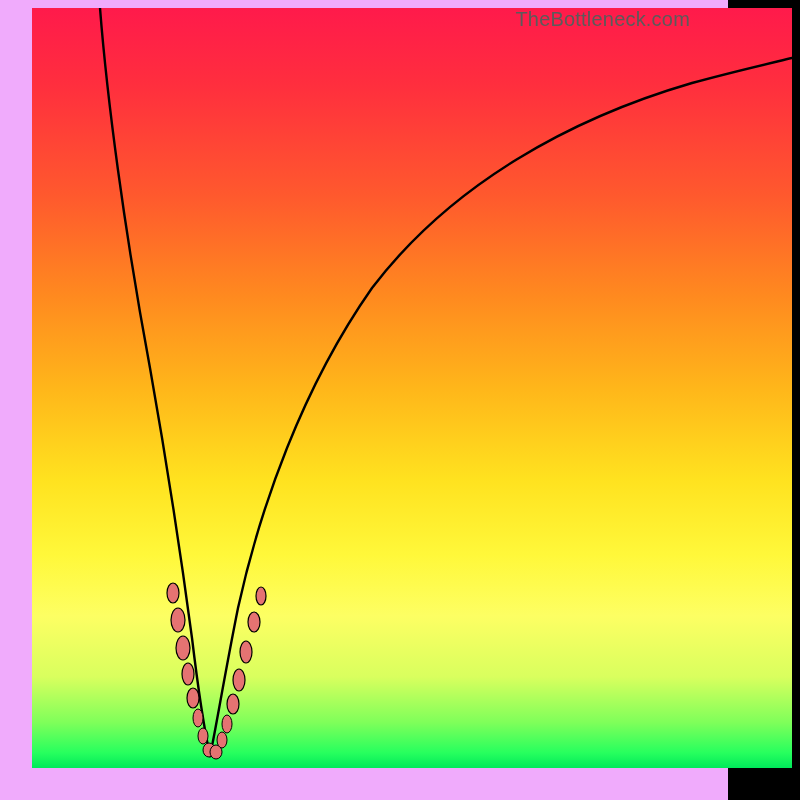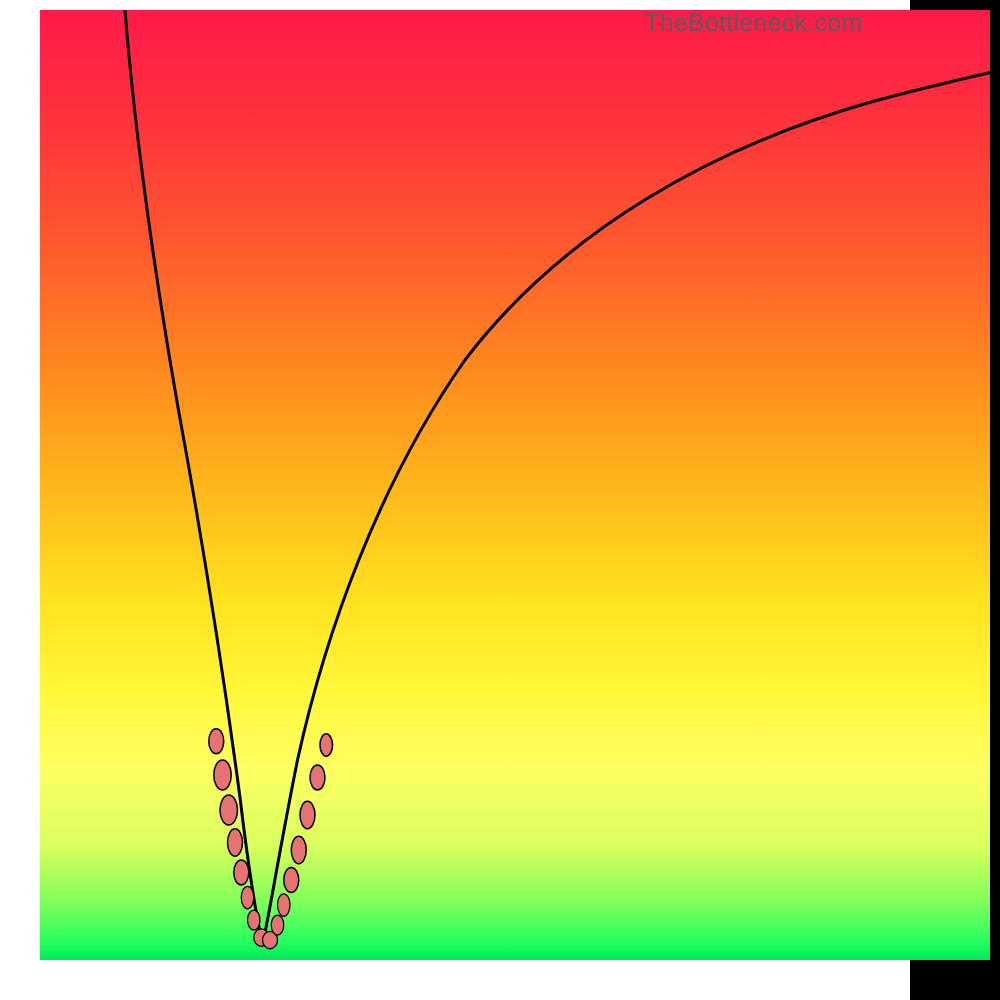--- a/index.html
+++ b/index.html
@@ -8,21 +8,21 @@
     width: 800px;
     height: 800px;
     overflow: hidden;
     background: #000;
     font-family: Arial, Helvetica, sans-serif;
   }
   .frame {
     position: relative;
     width: 728px;
     height: 800px;
-    background: #ffffff;
+    background: #f0abfc;
   }
   .plot {
     position: absolute;
     left: 32px;
     top: 8px;
     width: 760px;
     height: 760px;
     background: linear-gradient(
       to bottom,
       #ff1a4b 0%,

